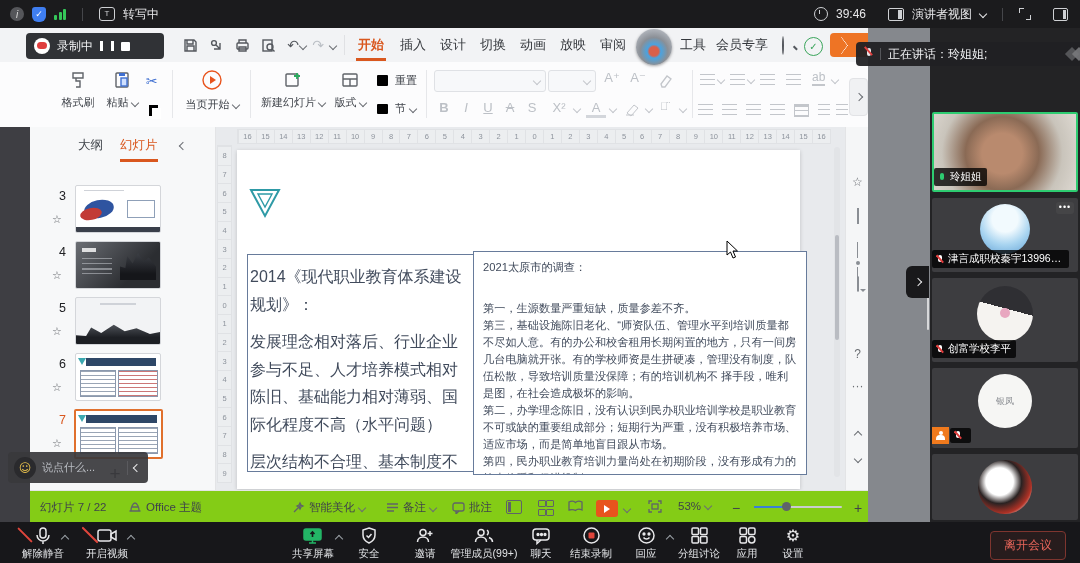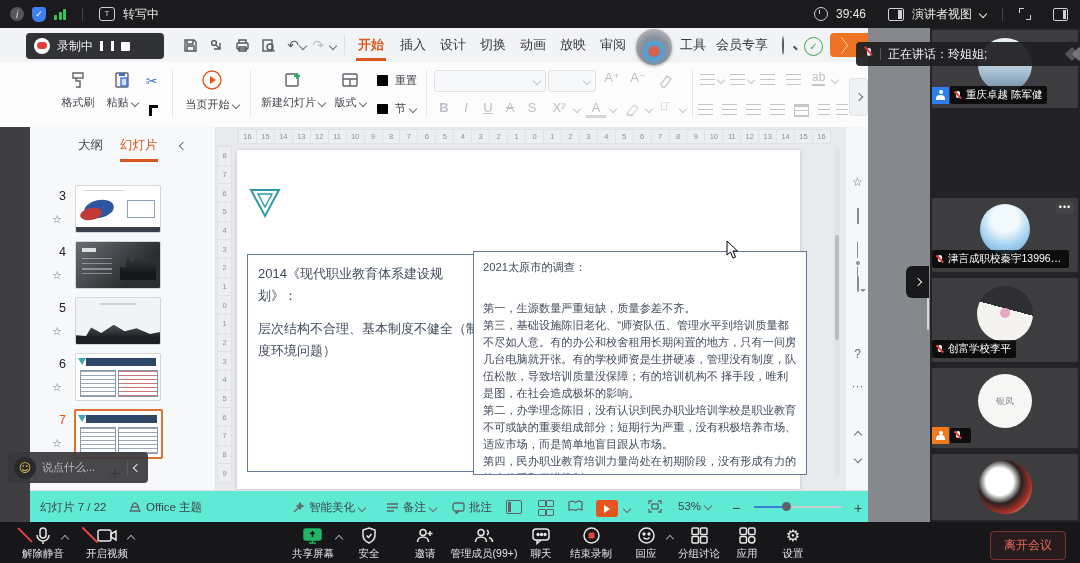--- a/index.html
+++ b/index.html
@@ -94,38 +94,38 @@
   #vruler{position:absolute;left:2px;top:18px;width:13px;height:336px;background:#eceef0;border:1px solid #e0e2e5;display:flex;flex-direction:column}
   #vruler .tick{flex:1;text-align:center;font-size:7.5px;color:#8d939c;border-top:1px solid #e0e2e5;display:flex;align-items:center;justify-content:center}
   #slide{position:absolute;left:22px;top:23px;width:563px;height:339px;background:#fff;box-shadow:0 1px 4px rgba(0,0,0,.18)}
   #vscroll{position:absolute;right:5px;top:20px;width:6px;height:330px;background:#e2e4e7;border-radius:3px}
   #vscroll .vthumb{position:absolute;left:1px;top:88px;width:4px;height:105px;background:#b9bcc2;border-radius:2px}
 
   #slidelogo{position:absolute;left:10px;top:36px;width:36px;height:34px}
   #titlebar{position:absolute;left:48px;top:34px;width:402px;height:48px;background:#2e4767;display:flex;align-items:center;justify-content:center}
   #titlebar span{color:#fff;font-size:15px;font-weight:bold;letter-spacing:1px}
   .sbox{position:absolute;border:1px solid #677b9b;background:#fff;color:#414b5c;overflow:hidden}
-  #leftbox{left:10px;top:104px;width:221px;height:200px;padding:8px 10px;font-size:13px;line-height:1.72}
+  #leftbox{left:10px;top:104px;width:221px;height:200px;padding:8px 2px;font-size:16px;line-height:1.72}
   #leftbox p{margin:0 0 10px 0}
   #rightbox{left:236px;top:101px;width:314px;height:208px;padding:7px 9px;font-size:11.2px;line-height:1.52}
   #rightbox p{margin:0}
   #rightbox p.gap{margin-bottom:24px}
   #cursor{position:absolute;left:488px;top:90px;z-index:9}
 
   
   #toolstrip{left:845px;top:0;width:23px;height:363px;background:#f5f6f7;border-left:1px solid #e3e4e6}
   .tsic{position:absolute;left:4px;width:15px;height:15px;color:#6b6e73;font-size:12px;text-align:center;line-height:15px}
   .mini-lines{background:repeating-linear-gradient(#8a8e94 0 1.5px,transparent 1.5px 5px);width:13px;height:11px;margin:2px auto 0}
   .mini-box{width:11px;height:11px;border:1.3px solid #8a8e94;margin:1px auto 0}
   .mini-box.dot::after{content:"";display:block;width:4px;height:4px;border-radius:50%;background:#8a8e94;margin:3px auto}
   .mini-bubble{width:12px;height:9px;border:1.3px solid #8a8e94;border-radius:3px;margin:2px auto 0;position:relative}
   .mini-bubble::after{content:"";position:absolute;left:2px;bottom:-4px;border:3px solid transparent;border-top-color:#8a8e94}
 
   
-  #statusbar{left:0;top:462px;width:868px;height:32px;background:#5eead4;border-top:1px solid #e3e4e6;font-size:11.5px;color:#3f434a}
+  #statusbar{left:0;top:462px;width:868px;height:32px;background:#84cc16;border-top:1px solid #e3e4e6;font-size:11.5px;color:#3f434a}
   .sitem{position:absolute;top:9px;display:flex;align-items:center;gap:4px;white-space:nowrap}
   .sitem svg{stroke:#5f6368;fill:none;stroke-width:1.3}
   .vic{width:14px;height:12px;border:1.3px solid #5f6368;border-radius:2px;position:relative}
   .vic.norm::after{content:"";position:absolute;left:1px;top:1px;bottom:1px;width:3px;background:#5f6368}
   .vic.grid{border:none;display:grid;grid-template-columns:6px 6px;gap:2px}
   .vic.grid i{width:6px;height:5px;border:1.2px solid #5f6368;border-radius:1px}
   #playbtn{width:22px;height:17px;background:#e8541d;border-radius:3px;display:flex;align-items:center;justify-content:center}
   #playbtn i{width:0;height:0;border-left:6px solid #fff;border-top:4px solid transparent;border-bottom:4px solid transparent}
   #zoomslider{position:absolute;left:754px;top:15px;width:88px;height:2px;background:#c9ccd1;border-radius:1px}
   #zoomslider .fill{position:absolute;left:0;top:0;height:2px;width:32px;background:#3a7fd5}
@@ -489,20 +489,21 @@
           <span class="tick">9</span>
         </div>
 
       <div id="slide">
         <svg id="slidelogo" viewBox="0 0 36 34">
           <polygon points="4,4 32,4 18,30" fill="none" stroke="#2e9aa6" stroke-width="2"></polygon>
           <polygon points="11,8 25,8 18,21" fill="none" stroke="#2e9aa6" stroke-width="1.4"></polygon>
         </svg>
         <div id="leftbox" class="sbox">
           <p>2014《现代职业教育体系建设规划》：</p>
+          <p>发展理念相对落后、行业企业参与不足、人才培养模式相对陈旧、基础能力相对薄弱、国际化程度不高（水平问题）</p>
           <p>层次结构不合理、基本制度不健全（制度环境问题）</p>
         </div>
         <div id="rightbox" class="sbox">
           <p class="gap">2021太原市的调查：</p>
           <p>第一，生源数量严重短缺，质量参差不齐。</p>
           <p>第三，基础设施陈旧老化、“师资队伍、管理水平到培训质量都不尽如人意。有的办公和校舍租用长期闲置的地方，只有一间房几台电脑就开张。有的学校师资是生拼硬凑，管理没有制度，队伍松散，导致培训质量没保障；有的培训机构不 择手段，唯利是图，在社会造成极坏的影响。</p>
           <p>第二，办学理念陈旧，没有认识到民办职业培训学校是职业教育不可或缺的重要组成部分；短期行为严重，没有积极培养市场、适应市场，而是简单地盲目跟从市场。</p>
           <p>第四，民办职业教育培训力量尚处在初期阶段，没有形成有力的约束体系和促进机制。</p>
         </div>
         <svg id="cursor" width="14" height="20" viewBox="0 0 14 20">
@@ -622,33 +623,29 @@
 <div id="speakbanner" class="abs">
   <span class="bmic"></span>
   <span class="bdiv"></span>
   <span>正在讲话：玲姐姐;</span>
   <span class="mlogo"></span>
 </div>
 
 <div id="rightpanel" class="abs">
   <span id="pscroll"></span>
 
-  <div class="ptile" style="top:2px;height:78px">
-    <span class="avcirc" style="top:8px;width:54px;height:54px;background:linear-gradient(180deg,#e8f0f7 20%,#9fb7c9 70%,#6f8aa0)"></span>
+
+  <div class="ptile speaking" style="top:84px;height:76px;background:radial-gradient(circle at 48% 52%,#b98a6e 0 24%,#8a6a55 44%,#c9c4bb 72%,#ded9d2)">
     <div class="plabel">
-      <span class="pbadge blue">
-          <span class="person"></span>
+      <span class="ppill">
+          <span class="pmic on"></span>
+          <span>玲姐姐</span>
         </span>
-      <span class="ppill">
-          <span class="pmic off"></span>
-          <span>重庆卓越 陈军健</span>
-        </span>
-    </div>
-  </div>
-
+    </div>
+  </div>
 
   <div class="ptile" style="top:170px;height:74px">
     <span class="moredots">•••</span>
     <span class="avcirc" style="top:6px;width:50px;height:50px;background:radial-gradient(circle at 50% 30%,#f2fafe 0 30%,#a8d4f0 60%,#5f9fd4)"></span>
     <div class="plabel">
       <span class="ppill">
           <span class="pmic off"></span>
           <span>津言成职校秦宇139969...</span>
         </span>
     </div>

